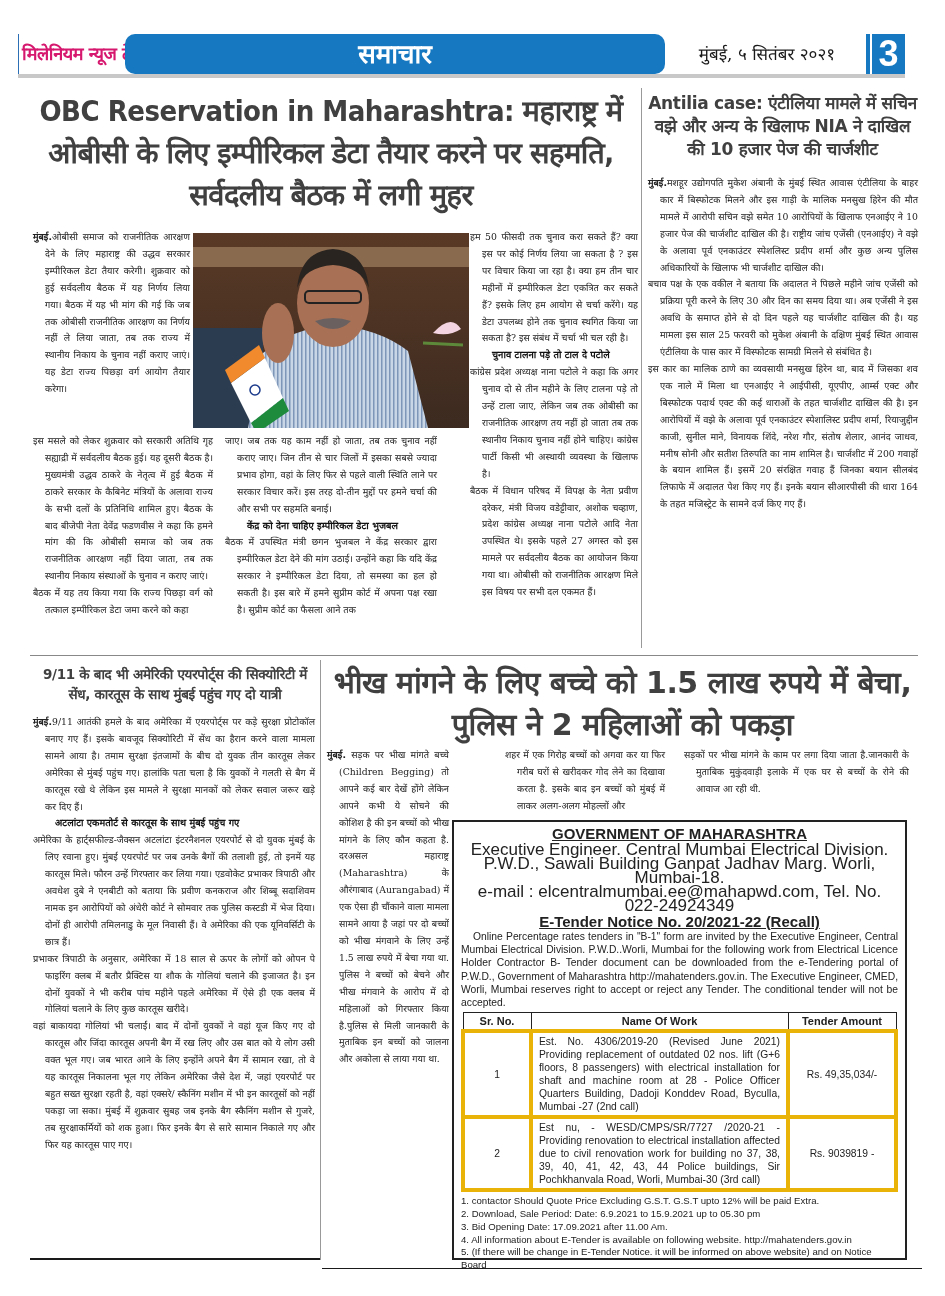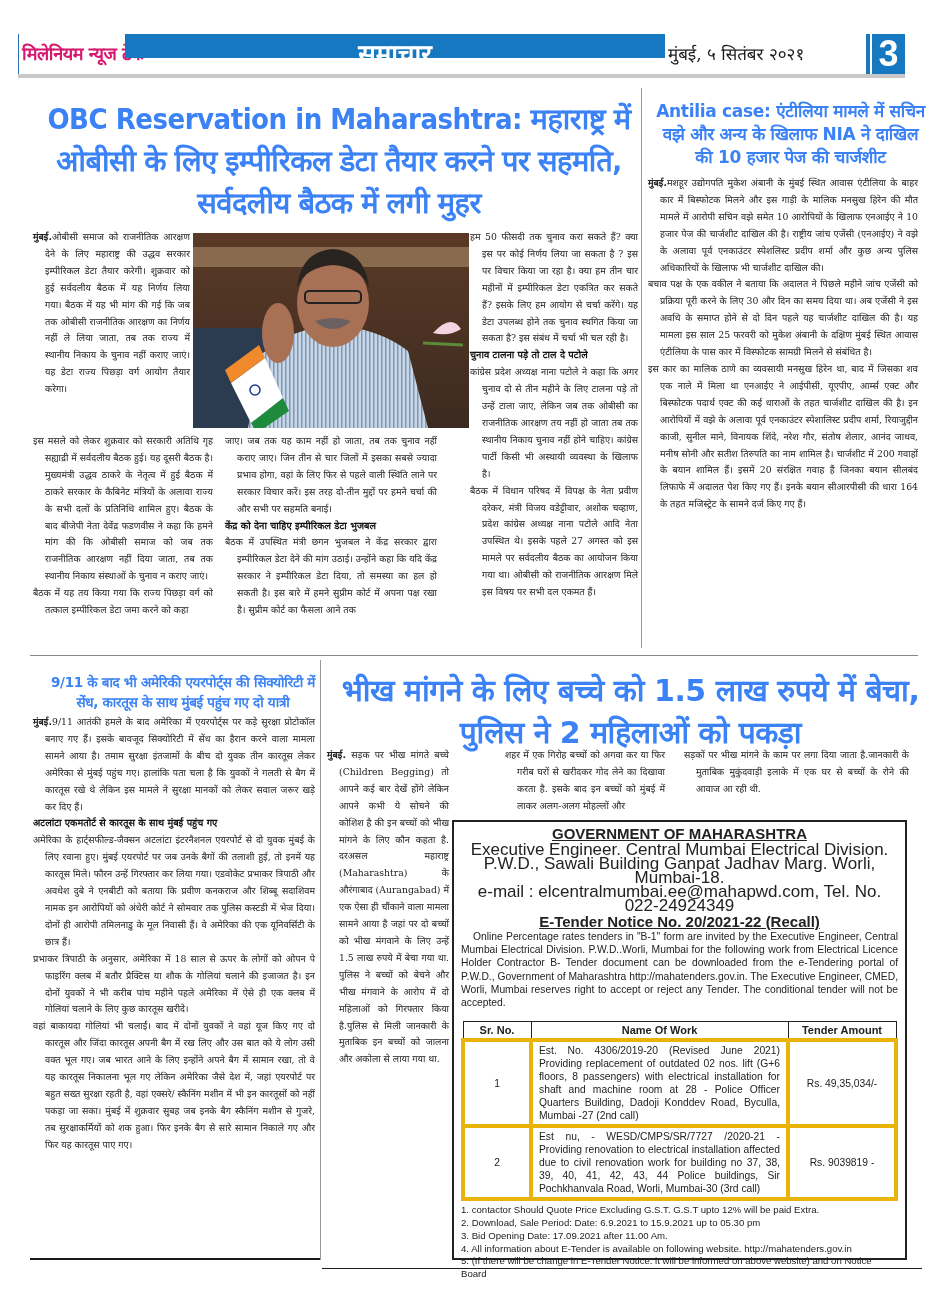--- a/index.html
+++ b/index.html
@@ -2,49 +2,49 @@
 <html><head>
 <meta charset="utf-8">
 <style>
   html, body { margin: 0; padding: 0; background: #ffffff; }
   body { width: 945px; height: 1296px; position: relative; overflow: hidden; font-family: "DejaVu Sans", sans-serif; color: #1a1a1a; }
   .abs { position: absolute; }
   
   .masthead { left: 18px; top: 34px; width: 887px; height: 40px; border-left: 1px solid #2c6fb5; }
   .masthead-shadow { left: 18px; top: 74px; width: 887px; height: 4px; background: #c8c8c8; }
   .brand { left: 22px; top: 34px; width: 100px; height: 40px; font-family: "DejaVu Sans", sans-serif; font-weight: bold; color: #d6186f; font-size: 18px; line-height: 40px; white-space: nowrap; letter-spacing: -0.5px; }
-  .section { left: 125px; top: 34px; width: 540px; height: 24px; background: #1678c0; color: #fff; font-weight: bold; font-size: 26px; text-align: center; line-height: 40px; }
-  .dateline { left: 668px; top: 34px; width: 198px; height: 40px; font-family: "DejaVu Serif", serif; font-size: 17px; line-height: 40px; text-align: left; white-space: nowrap; }
+  .section { left: 125px; top: 34px; width: 540px; height: 40px; background: #1678c0; color: #fff; font-weight: bold; font-size: 26px; text-align: center; line-height: 40px; border-radius: 10px; }
+  .dateline { left: 668px; top: 34px; width: 198px; height: 40px; font-family: "DejaVu Serif", serif; font-size: 17px; line-height: 40px; text-align: center; white-space: nowrap; }
   .pagebar { left: 866px; top: 34px; width: 4px; height: 40px; background: #1678c0; }
   .pagenum { left: 872px; top: 34px; width: 33px; height: 40px; background: #1678c0; color: #fff; font-family: "Liberation Sans", sans-serif; font-weight: bold; font-size: 36px; line-height: 40px; text-align: center; }
 
-  h1, h2, h3 { margin: 8px; font-family: "DejaVu Sans", sans-serif; font-weight: bold; color: #3b82f6; text-align: center; }
+  h1, h2, h3 { margin: 0; font-family: "DejaVu Sans", sans-serif; font-weight: bold; color: #404040; text-align: center; }
   .head-obc { left: 32px; top: 90px; width: 598px; font-size: 29px; line-height: 42px; font-stretch: condensed; letter-spacing: -0.5px; }
   .head-antilia { left: 645px; top: 92px; width: 275px; font-size: 17px; line-height: 23px; letter-spacing: -0.3px; }
   .head-911 { left: 30px; top: 664px; width: 290px; font-size: 13.5px; line-height: 20px; letter-spacing: -0.3px; }
   .head-beg { left: 325px; top: 662px; width: 595px; font-size: 30px; line-height: 42px; letter-spacing: -0.5px; }
 
   .col { font-family: "DejaVu Serif", serif; font-size: 9.3px; line-height: 16.9px; text-align: justify; color: #222; }
   .col p { margin: 0; text-indent: 0; padding-left: 12px; text-indent: -12px; }
-  .col .sub { font-family: "DejaVu Sans", sans-serif; font-weight: bold; font-size: 9.6px; color: #111; padding-left: 0; text-indent: 0; }
+  .col .sub { font-family: "DejaVu Sans", sans-serif; font-weight: bold; font-size: 9.6px; color: #111; padding-left: 0; text-indent: 0; margin-left: 22px; }
   .col b.dl { font-family: "DejaVu Sans", sans-serif; font-weight: bold; }
 
   .photo { left: 193px; top: 233px; width: 276px; height: 195px; overflow: hidden; background: #6b4a32; }
 
   .rule { background: #1a1a1a; height: 2px; }
   .vrule { background: #999; width: 1px; }
 
   
   .ad { left: 452px; top: 820px; width: 455px; height: 440px; border: 2px solid #222; box-sizing: border-box; font-family: "Liberation Sans", sans-serif; color: #222; }
   .ad-inner { padding: 3px 7px; }
   .ad-title { text-align: center; font-weight: bold; font-size: 15px; text-decoration: underline; line-height: 18px; }
   .ad-line { text-align: center; font-size: 17px; line-height: 14px; }
   .ad-notice { text-align: center; font-weight: bold; font-size: 15px; text-decoration: underline; line-height: 17px; }
   .ad-body { font-size: 10.3px; line-height: 13.2px; text-align: justify; text-indent: 12px; }
-  .ad table { width: 100%; border-collapse: collapse; margin-top: 12px; font-size: 10.3px; }
+  .ad table { width: 100%; border-collapse: collapse; margin-top: 3px; font-size: 10.3px; }
   .ad th { border: 1px solid #222; font-weight: bold; font-size: 11px; padding: 2px 4px; }
   .ad td { border: 4px solid #eab308; padding: 2px 6px; vertical-align: middle; line-height: 13px; }
   .ad td.sr { text-align: center; width: 52px; }
   .ad td.amt { text-align: center; width: 92px; }
   .ad td.work { text-align: justify; }
   .ad-notes { font-size: 9.6px; line-height: 12.8px; margin-top: 3px; }
   .ad-foot { display: flex; justify-content: space-between; margin-top: 6px; }
   .ad-foot-left { font-size: 12px; line-height: 15px; padding-left: 4px; }
   .ad-foot-left .ref { font-size: 13px; margin-top: 5px; padding-left: 4px; }
   .ad-foot-right { text-align: center; font-size: 10px; line-height: 12.5px; padding-right: 14px; }

